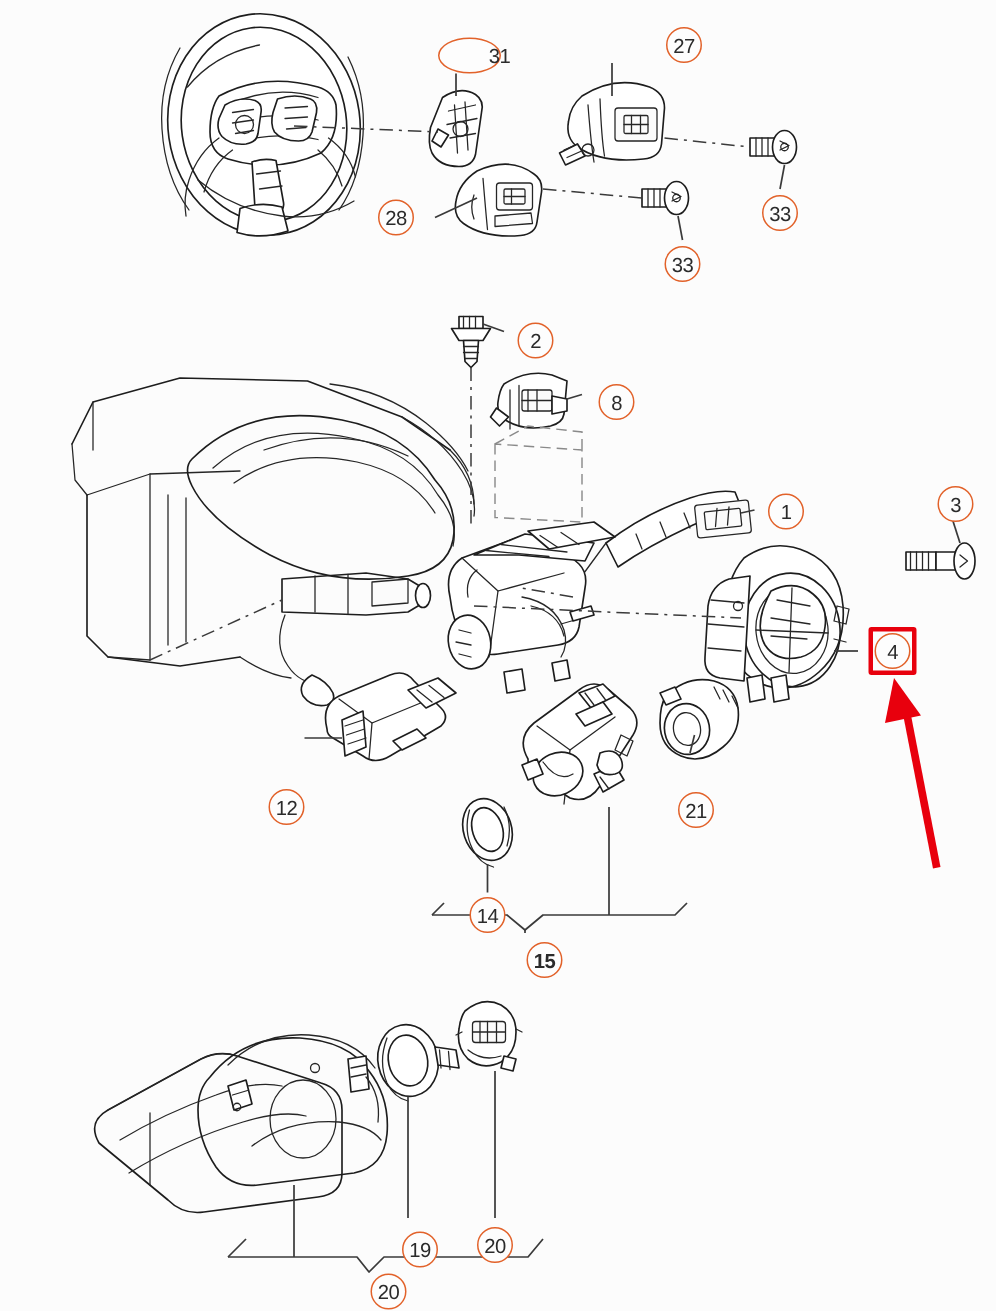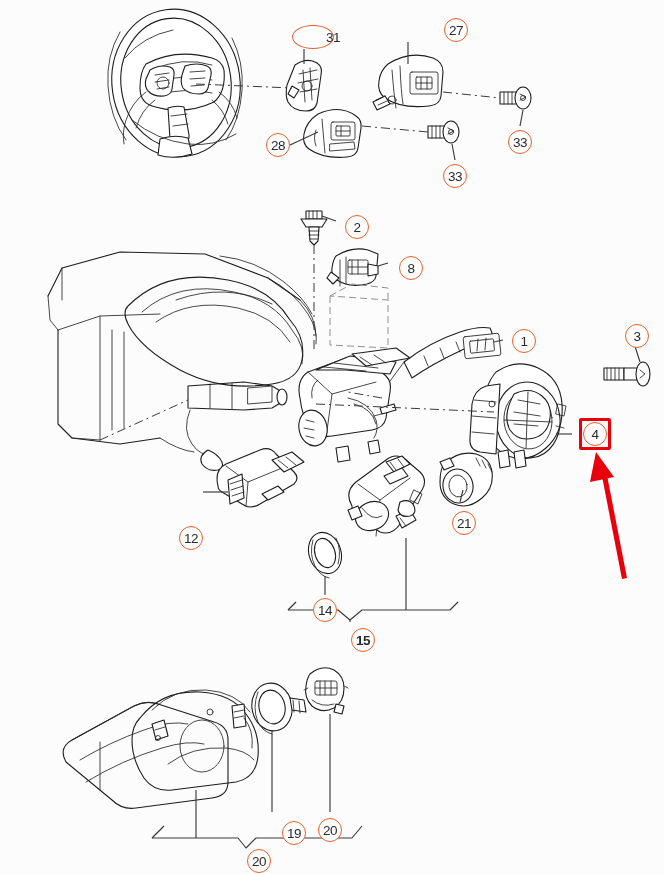--- a/index.html
+++ b/index.html
@@ -383,31 +383,31 @@
     </g>
 
     <g>
       <path class="arw" d="M627 578 L606 470 L601 471 L622 579 z"></path>
       <path class="arw" d="M596 452 L590 482 L614 477 z"></path>
     </g>
   </svg>
 
   <div class="callout" style="left:292px; top:25px;padding-left:40px;">31</div>
   <div class="callout" style="left:396px; top:18px;margin-left:48px;">27</div>
-  <div class="callout" style="left:266px; top:133px;">28</div>
+  <div class="callout" style="left:252px; top:133px;">28</div>
   <div class="callout" style="left:508px; top:130px;">33</div>
   <div class="callout" style="left:443px; top:164px;">33</div>
   <div class="callout" style="left:345px; top:215px;">2</div>
   <div class="callout" style="left:399px; top:256px;">8</div>
   <div class="callout" style="left:512px; top:329px;">1</div>
   <div class="callout" style="left:625px; top:324px;">3</div>
   <div class="callout" style="left:179px; top:486px;margin-top:40px;">12</div>
-  <div class="callout" style="left:452px; top:511px;">21</div>
+  <div class="callout" style="left:452px; top:528px;">21</div>
   <div class="callout" style="left:313px; top:598px;">14</div>
   <div class="callout" style="left:351px; top:628px;font-weight:bold;">15</div>
-  <div class="callout" style="left:282px; top:821px;">19</div>
+  <div class="callout" style="left:268px; top:821px;">19</div>
   <div class="callout" style="left:318px; top:818px;">20</div>
   <div class="callout" style="left:247px; top:849px;">20</div>
 
   <div class="hl-box" style="left:579px; top:418px; width:32px; height:32px;"></div>
   <div class="callout boxed" style="left:583px; top:422px; width:24px; height:24px;">4</div>
 
 </div>
 
 </body></html>

